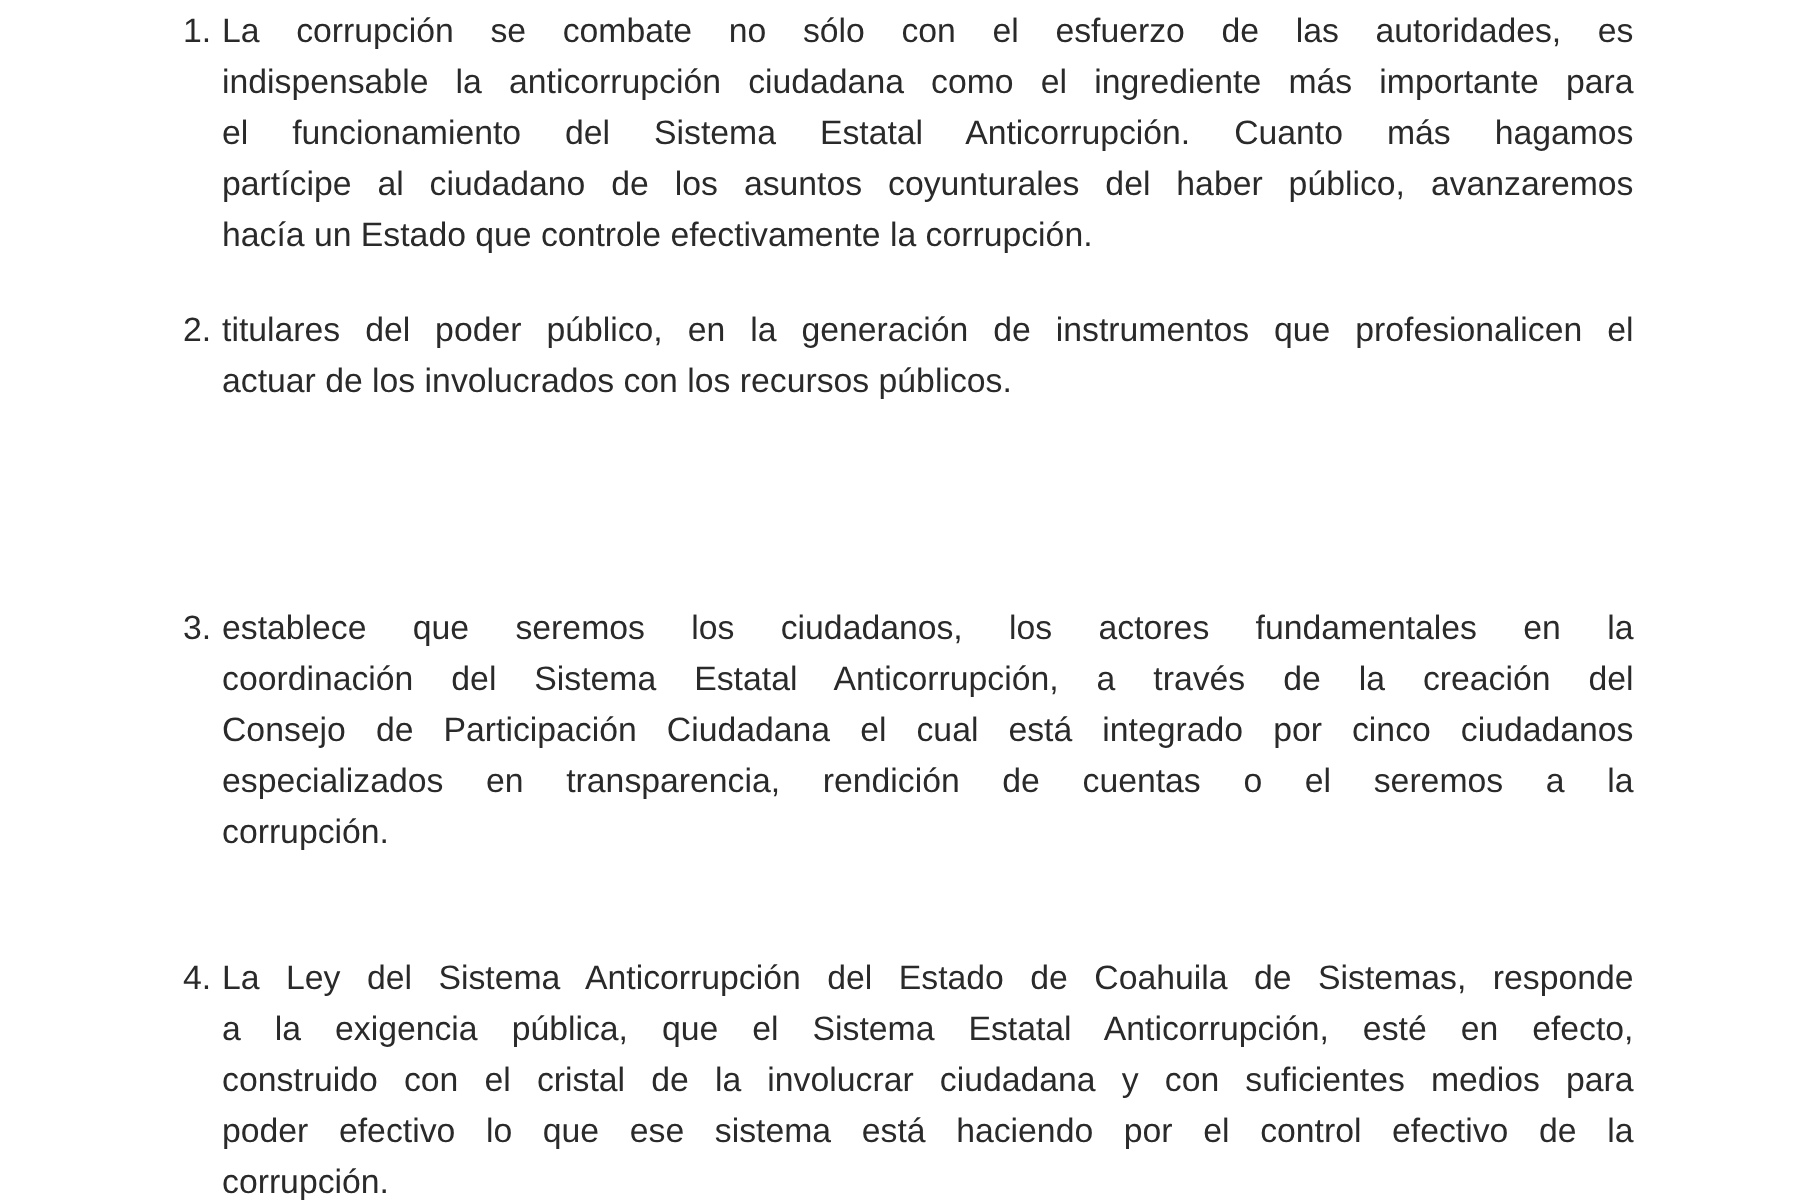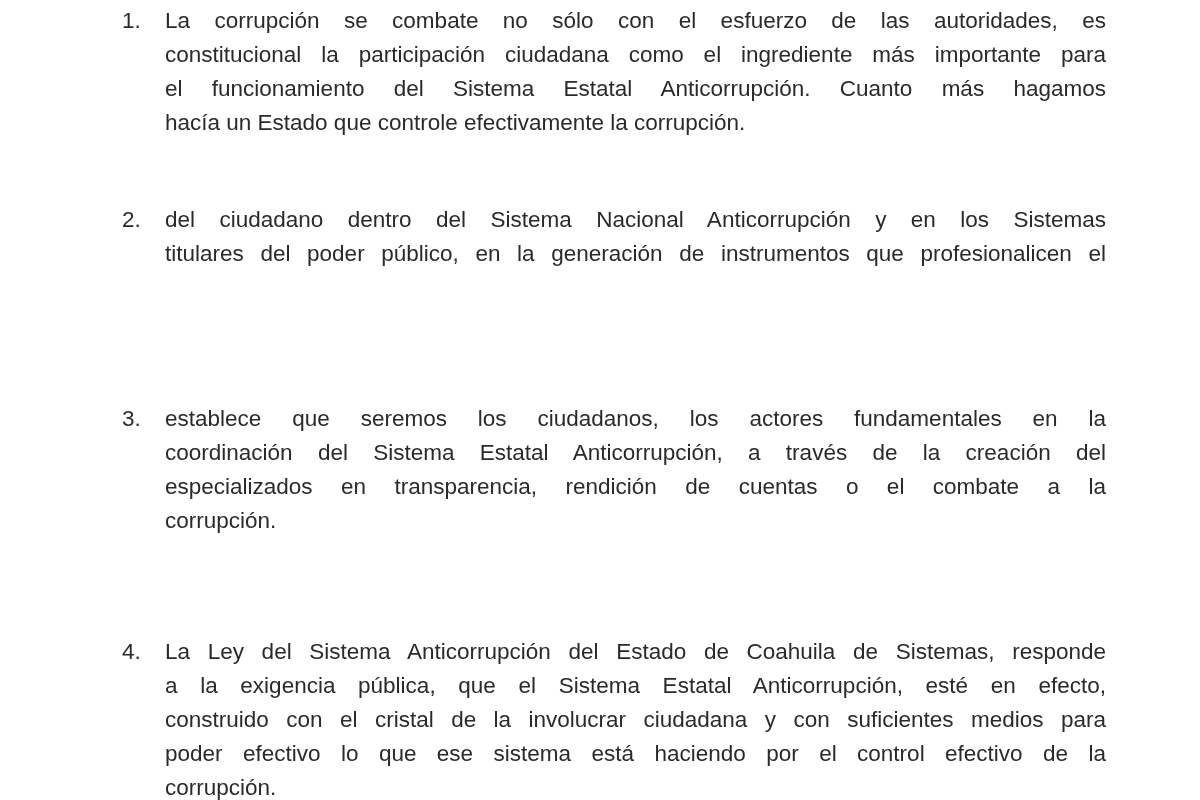--- a/index.html
+++ b/index.html
@@ -30,21 +30,21 @@
     .item .num {
       position: absolute;
       left: 0;
       top: 0;
       width: 40px;
       font-size: 22.5px;
       line-height: 34px;
     }
     .item .body {
       position: absolute;
-      left: 43px;
+      left: 26px;
       width: 941px;
     }
     .line {
       display: block;
       height: 34px;
       font-size: 22.5px;
       line-height: 34px;
       white-space: nowrap;
       text-align: justify;
       text-align-last: justify;
@@ -55,40 +55,42 @@
   </style>
 </head>
 <body>
 
 <div class="doc">
 
   <div class="item" style="top:4px;">
     <span class="num">1.</span>
     <div class="body">
       <span class="line">La corrupción se combate no sólo con el esfuerzo de las autoridades, es</span>
-      <span class="line">constitucional la participación ciudadana como el ingrediente más importante para</span>
+      <span class="line">indispensable la anticorrupción ciudadana como el ingrediente más importante para</span>
       <span class="line">el funcionamiento del Sistema Estatal Anticorrupción. Cuanto más hagamos</span>
+      <span class="line">partícipe al ciudadano de los asuntos coyunturales del haber público, avanzaremos</span>
       <span class="line last">hacía un Estado que controle efectivamente la corrupción.</span>
     </div>
   </div>
 
   <div class="item" style="top:203px;">
     <span class="num">2.</span>
     <div class="body">
-      <span class="line">del ciudadano dentro del Sistema Nacional Anticorrupción y en los Sistemas</span>
       <span class="line">titulares del poder público, en la generación de instrumentos que profesionalicen el</span>
+      <span class="line last">actuar de los involucrados con los recursos públicos.</span>
     </div>
   </div>
 
   <div class="item" style="top:402px;">
     <span class="num">3.</span>
     <div class="body">
       <span class="line">establece que seremos los ciudadanos, los actores fundamentales en la</span>
       <span class="line">coordinación del Sistema Estatal Anticorrupción, a través de la creación del</span>
-      <span class="line">especializados en transparencia, rendición de cuentas o el combate a la</span>
+      <span class="line">Consejo de Participación Ciudadana el cual está   integrado por cinco ciudadanos</span>
+      <span class="line">especializados en transparencia, rendición de cuentas o el seremos a la</span>
       <span class="line last">corrupción.</span>
     </div>
   </div>
 
   <div class="item" style="top:635px;">
     <span class="num">4.</span>
     <div class="body">
       <span class="line">La Ley del Sistema Anticorrupción del Estado de Coahuila de Sistemas, responde</span>
       <span class="line">a la exigencia pública, que el Sistema Estatal Anticorrupción, esté en efecto,</span>
       <span class="line">construido con el cristal de la involucrar ciudadana y con suficientes medios para</span>

